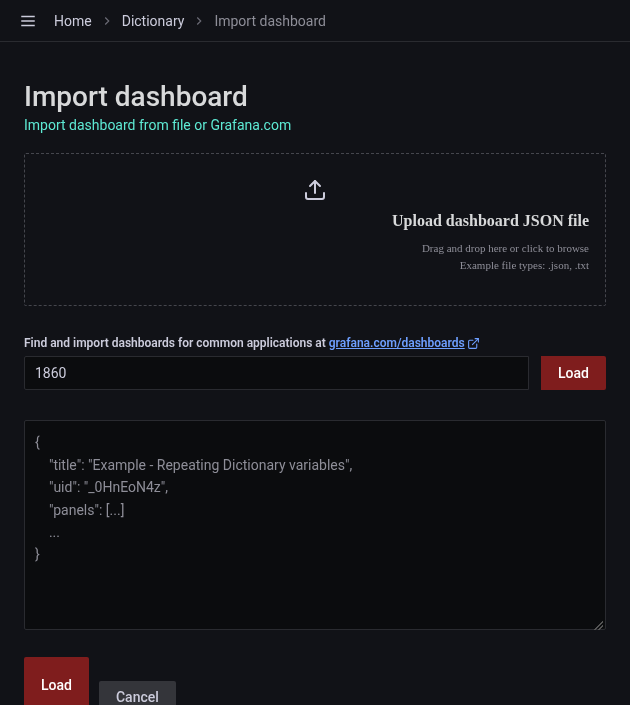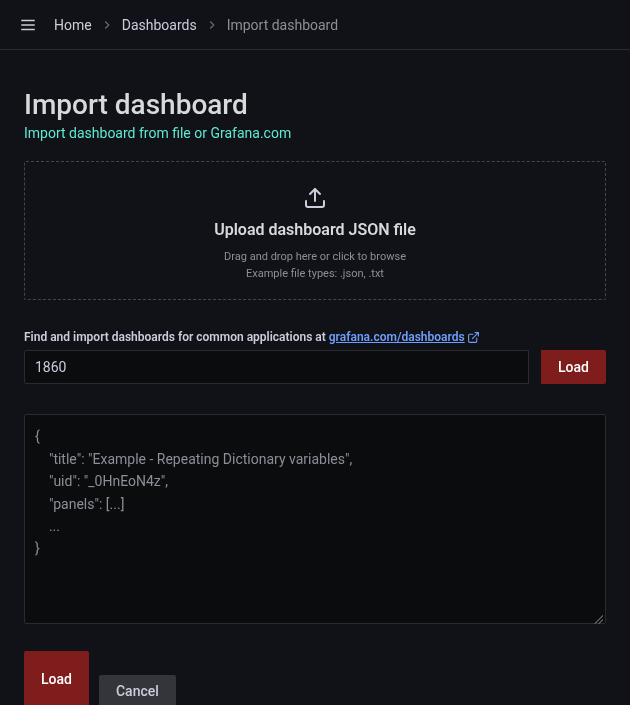--- a/index.html
+++ b/index.html
@@ -6,21 +6,21 @@
     body {
       background: #111217;
       color: #ccccdc;
       font-family: -apple-system, BlinkMacSystemFont, "Segoe UI", Roboto, sans-serif;
       font-size: 14px;
       width: 630px;
       height: 705px;
       overflow: hidden;
     }
     .topbar {
-      height: 50px;
+      height: 42px;
       border-bottom: 1px solid #2a2b30;
       display: flex;
       align-items: center;
       padding: 0 12px;
     }
     .menu-btn {
       width: 32px; height: 32px;
       display: flex; align-items: center; justify-content: center;
       cursor: pointer;
       border-radius: 2px;
@@ -57,23 +57,24 @@
       margin-bottom: 4px;
     }
     .subtitle {
       color: #5eead4;
       font-size: 14px;
       margin-bottom: 20px;
     }
     .dropzone {
       border: 1px dashed #45464d;
       border-radius: 2px;
-      padding: 24px 16px 17px;
-      text-align: center;
-      cursor: pointer;
+      padding: 24px 16px 32px;
+      text-align: right;
+      cursor: pointer;
+      font-family: Liberation Serif, serif;
     }
     .dropzone .icon-wrap {
       display: flex;
       justify-content: center;
       margin-bottom: 10px;
     }
     .dropzone h3 {
       font-size: 16px;
       font-weight: 600;
       color: #d8d9da;
@@ -185,21 +186,21 @@
         <line x1="3" y1="18" x2="21" y2="18"></line>
       </svg>
   </div>
   <nav class="breadcrumb">
     <span class="crumb">Home</span>
     <span class="chevron">
       <svg width="14" height="14" viewBox="0 0 24 24" fill="none" stroke="#6b6b76" stroke-width="2">
           <polyline points="9 18 15 12 9 6"></polyline>
         </svg>
     </span>
-    <span class="crumb">Dashboards</span>
+    <span class="crumb">Dictionary</span>
     <span class="chevron">
       <svg width="14" height="14" viewBox="0 0 24 24" fill="none" stroke="#6b6b76" stroke-width="2">
           <polyline points="9 18 15 12 9 6"></polyline>
         </svg>
     </span>
     <span class="crumb current">Import dashboard</span>
   </nav>
 </div>
 
 <div class="page">

